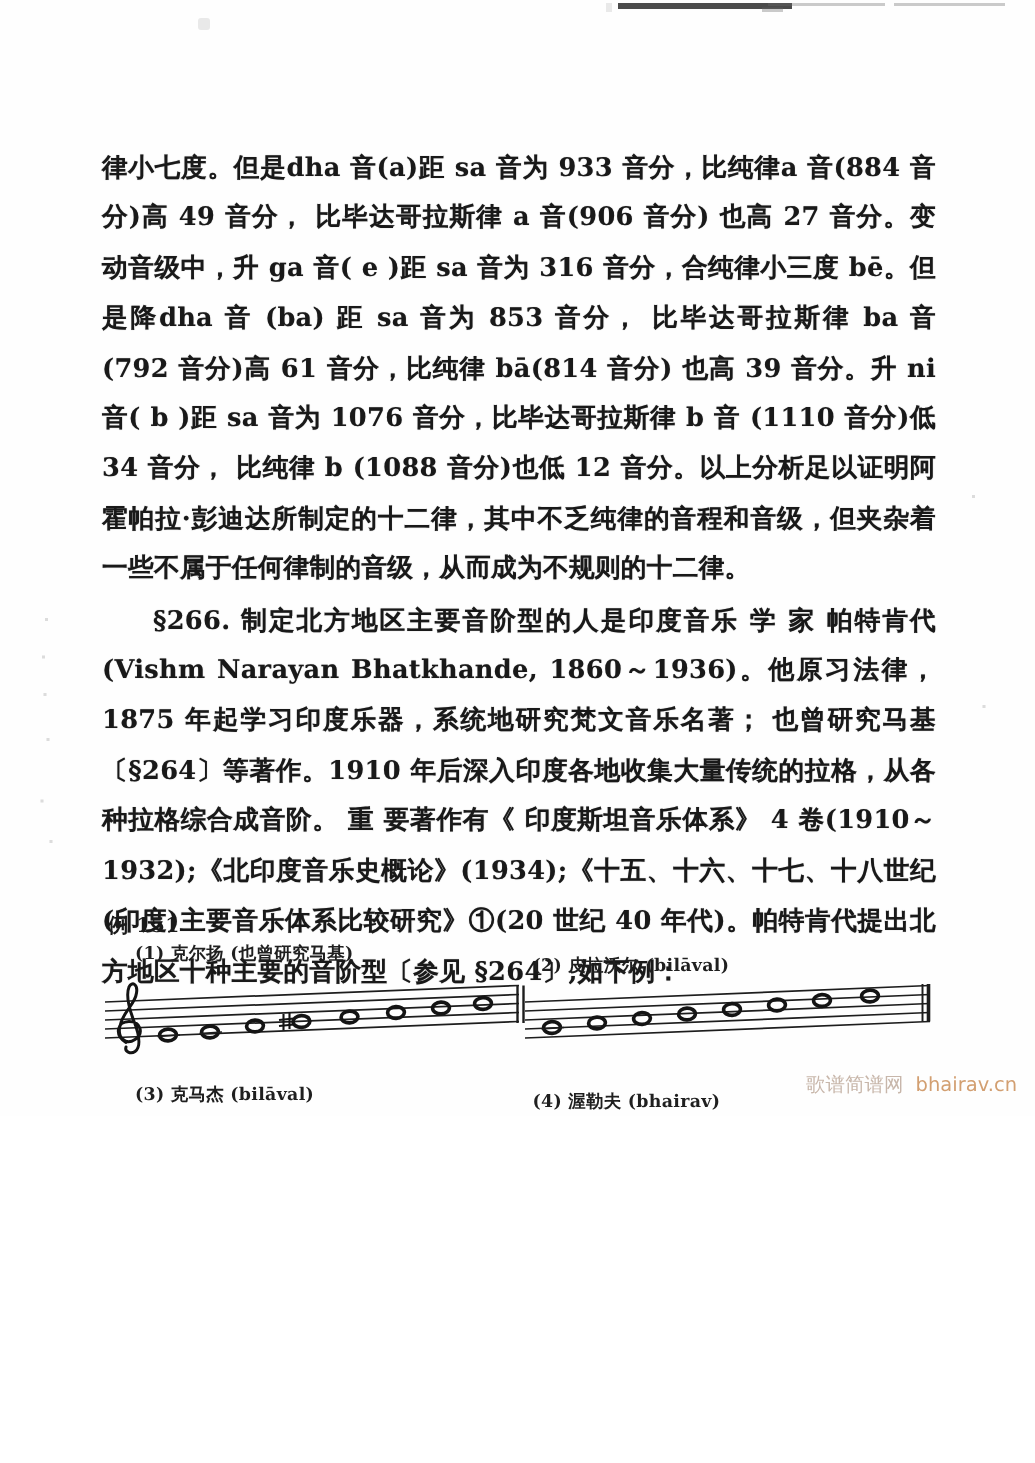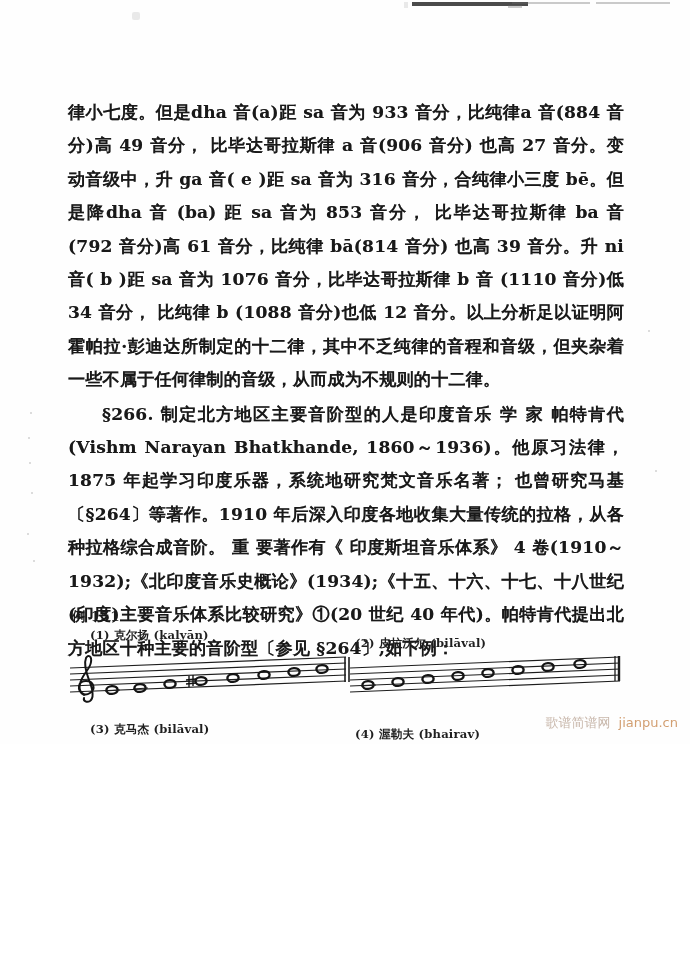--- a/index.html
+++ b/index.html
@@ -174,21 +174,21 @@
     <p class="para indent">§266.  制定北方地区主要音阶型的人是印度音乐 学 家 帕特肯代(Vishm Narayan Bhatkhande, 1860～1936)。他原习法律，1875 年起学习印度乐器，系统地研究梵文音乐名著； 也曾研究马基〔§264〕等著作。1910 年后深入印度各地收集大量传统的拉格，从各种拉格综合成音阶。 重 要著作有《 印度斯坦音乐体系》 4 卷(1910～1932);《北印度音乐史概论》(1934);《十五、十六、十七、十八世纪(印度)主要音乐体系比较研究》①(20 世纪 40 年代)。帕特肯代提出北方地区十种主要的音阶型〔参见 §264〕,如下例：</p>
   </div>
 
   <div class="music">
 
     <div class="ex-label" style="left:4px; top:4px;">例 151</div>
 
     <div class="sys-label" style="left:22px; top:24px;">
       <span>(1)</span>
       <span>克尔扬</span>
-      <span>(kalyāṇ)</span>
+      <span>(也曾研究马基)</span>
     </div>
 
     <div class="sys-label" style="left:287px; top:32px;">
       <span>(2)</span>
       <span>皮拉沃尔</span>
       <span>(bilāval)</span>
     </div>
 
     <div class="system" style="top:44px;">
       <svg width="556" height="60" viewBox="0 0 556 60">
@@ -404,16 +404,16 @@
       </svg>
     </div>
   </div>
 
   <div class="fn-rule"></div>
 
   <div class="folio-left">• 256 •</div>
   <div class="folio-right">§ 266</div>
 
   <div class="watermark">
-    <span class="wm-cn">歌谱简谱网</span><span class="wm-en">jianpu.cn</span>
+    <span class="wm-cn">歌谱简谱网</span><span class="wm-en">bhairav.cn</span>
   </div>
 
 </div>
 
 </body></html>

